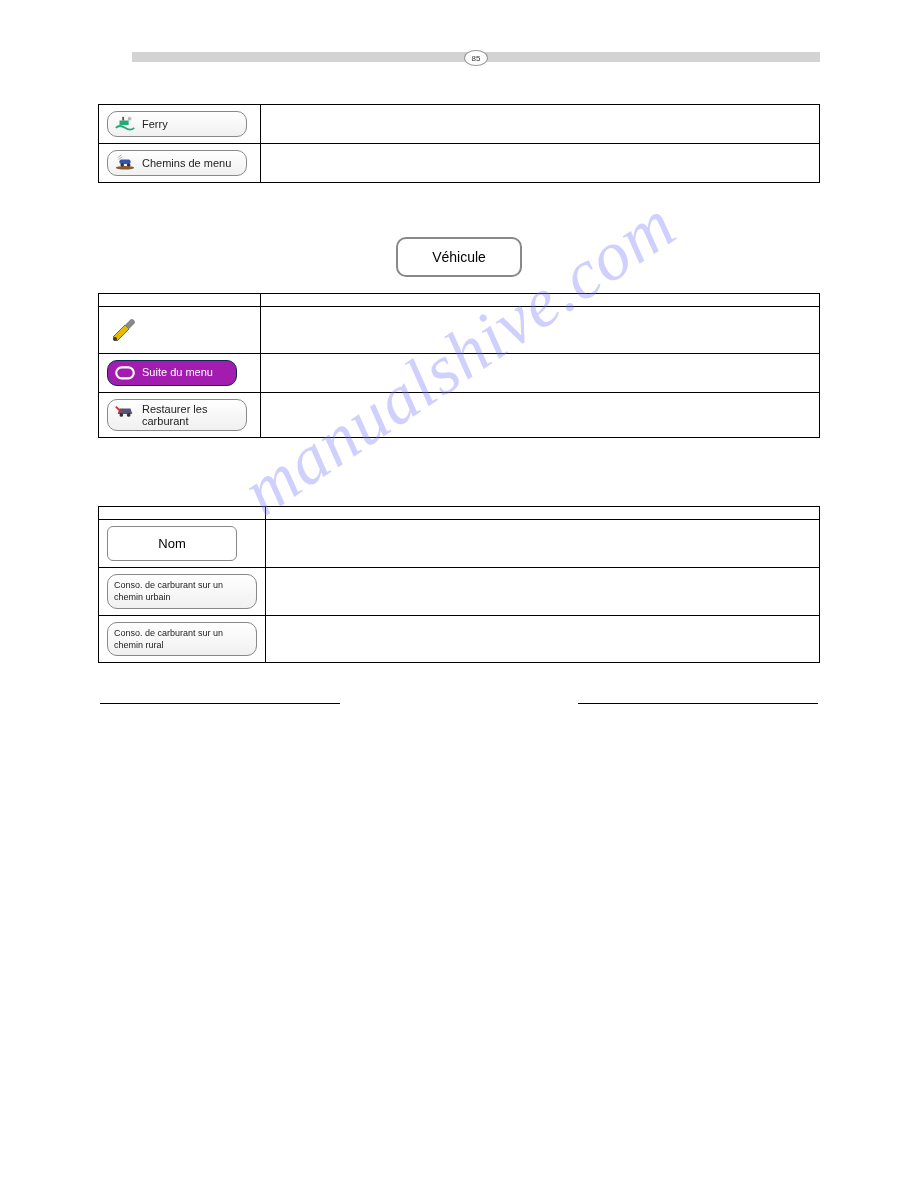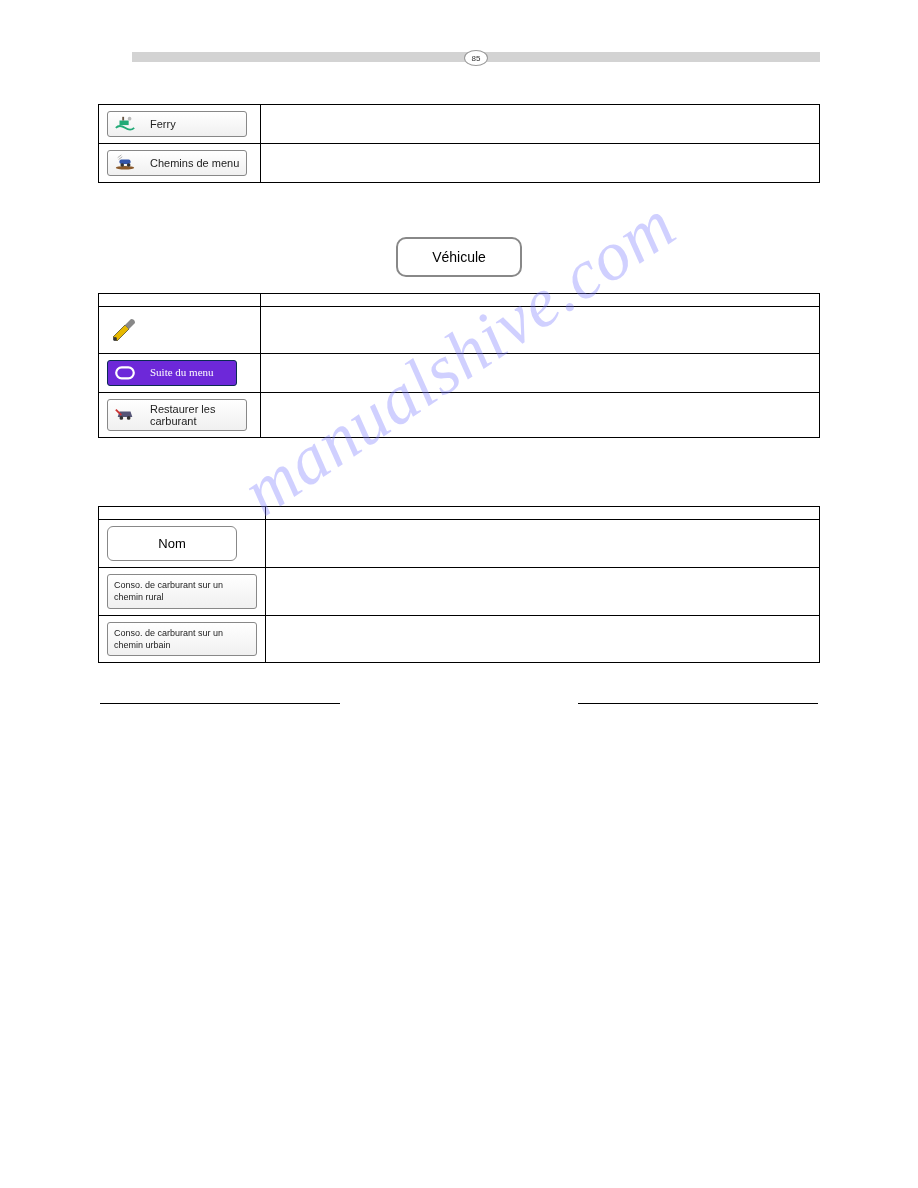--- a/index.html
+++ b/index.html
@@ -6,23 +6,23 @@
   body { font-family: Arial, sans-serif; font-size: 11px; color: #000; background: #fff; width: 918px; }
   .page { position: relative; padding: 50px 98px 40px 98px; }
   .topbar { position: relative; height: 14px; margin-bottom: 40px; margin-left: 34px; }
   .bar-half { position: absolute; top: 2px; height: 10px; background: #d3d3d3; }
   .bar-left { left: 0; width: 340px; }
   .bar-right { right: 0; width: 340px; }
   .oval { position: absolute; left: 50%; top: 0; transform: translateX(-50%); width: 24px; height: 16px; border: 1px solid #999; border-radius: 50%; background: #fff; display: flex; align-items: center; justify-content: center; font-size: 8px; color: #333; }
   table { width: 100%; border-collapse: collapse; }
   td { border: 1px solid #000; padding: 6px 8px; vertical-align: top; font-size: 10px; line-height: 1.35; }
   .col-btn { width: 162px; }
-  .ui-btn { display: inline-flex; align-items: center; border: 1px solid #888; border-radius: 3px; background: linear-gradient(#fff,#f0f0f0); padding: 3px 6px; font-size: 11px; color: #222; gap: 14px; min-width: 140px; }
+  .ui-btn { display: inline-flex; align-items: center; border: 1px solid #888; border-radius: 10px; background: linear-gradient(#fff,#f0f0f0); padding: 3px 6px; font-size: 11px; color: #222; gap: 6px; min-width: 140px; }
   .ui-btn.small { min-width: 150px; font-size: 9px; padding: 4px 6px; }
-  .ui-btn.dark { background: #6d28d9; color: #fff; border-color: #0a2a52; min-width: 130px; font-family: Liberation Serif, serif; }
+  .ui-btn.dark { background: #a21caf; color: #fff; border-color: #0a2a52; min-width: 130px; }
   .icon { width: 22px; height: 18px; display: inline-block; }
   .pill-btn { display: inline-flex; align-items: flex-start; justify-content: center; border: 2px solid #888; border-radius: 10px; padding: 10px 34px; font-size: 14px; background: #fff; }
   .section-gap { height: 40px; }
   .paratext { font-size: 10px; line-height: 1.5; margin: 14px 0; }
   .centered-pill { display: flex; justify-content: center; margin: 10px 0 16px 0; }
   .footer { margin-top: 40px; display: flex; justify-content: space-between; font-size: 9px; padding: 0 2px; }
   .footer div { border-top: 1px solid #000; padding-top: 2px; width: 240px; }
   th.hdr { font-weight: bold; font-size: 10px; text-align: left; padding: 6px 8px; border: 1px solid #000; }
   .watermark { position: absolute; left: 50%; top: 48%; transform: translate(-50%,-50%) rotate(-34deg); font-size: 70px; color: rgba(120,120,255,0.35); font-family: Georgia, serif; font-style: italic; pointer-events: none; white-space: nowrap; letter-spacing: 1px; }
 </style>
@@ -114,21 +114,21 @@
                   <rect x="2" y="3" width="16" height="10" rx="5" fill="none" stroke="#fff" stroke-width="2"></rect>
                 </svg>
           </span>
           <span>Suite du menu</span>
         </span>
       </td>
       <td></td>
     </tr>
     <tr>
       <td class="col-btn">
-        <span class="ui-btn" style="align-items:center">
+        <span class="ui-btn" style="align-items:flex-start">
           <span class="icon">
             <svg viewBox="0 0 24 18">
                   <path d="M4 12 L6 6 L18 6 L20 12 Z" fill="#557"></path>
                   <circle cx="8" cy="13" r="2" fill="#333"></circle>
                   <circle cx="16" cy="13" r="2" fill="#333"></circle>
                   <path d="M2 4 L8 10" stroke="#c33" stroke-width="2"></path>
                 </svg>
           </span>
           <span style="display:flex;flex-direction:column;line-height:1.1">
             <span>Restaurer les</span>
@@ -157,29 +157,29 @@
       <td class="col-btn">
         <span class="pill-btn" style="padding:8px 8px;font-size:13px;width:130px;border-width:1px;border-radius:6px">
           <span>Nom</span>
         </span>
       </td>
       <td></td>
     </tr>
     <tr>
       <td class="col-btn">
         <span class="ui-btn small">
-          <span>Conso. de carburant sur un chemin rural</span>
+          <span>Conso. de carburant sur un chemin urbain</span>
         </span>
       </td>
       <td></td>
     </tr>
     <tr>
       <td class="col-btn">
         <span class="ui-btn small">
-          <span>Conso. de carburant sur un chemin urbain</span>
+          <span>Conso. de carburant sur un chemin rural</span>
         </span>
       </td>
       <td></td>
     </tr>
   </tbody>
     </table>
 
   <div class="footer">
     <div></div>
     <div style="text-align:right"></div>

